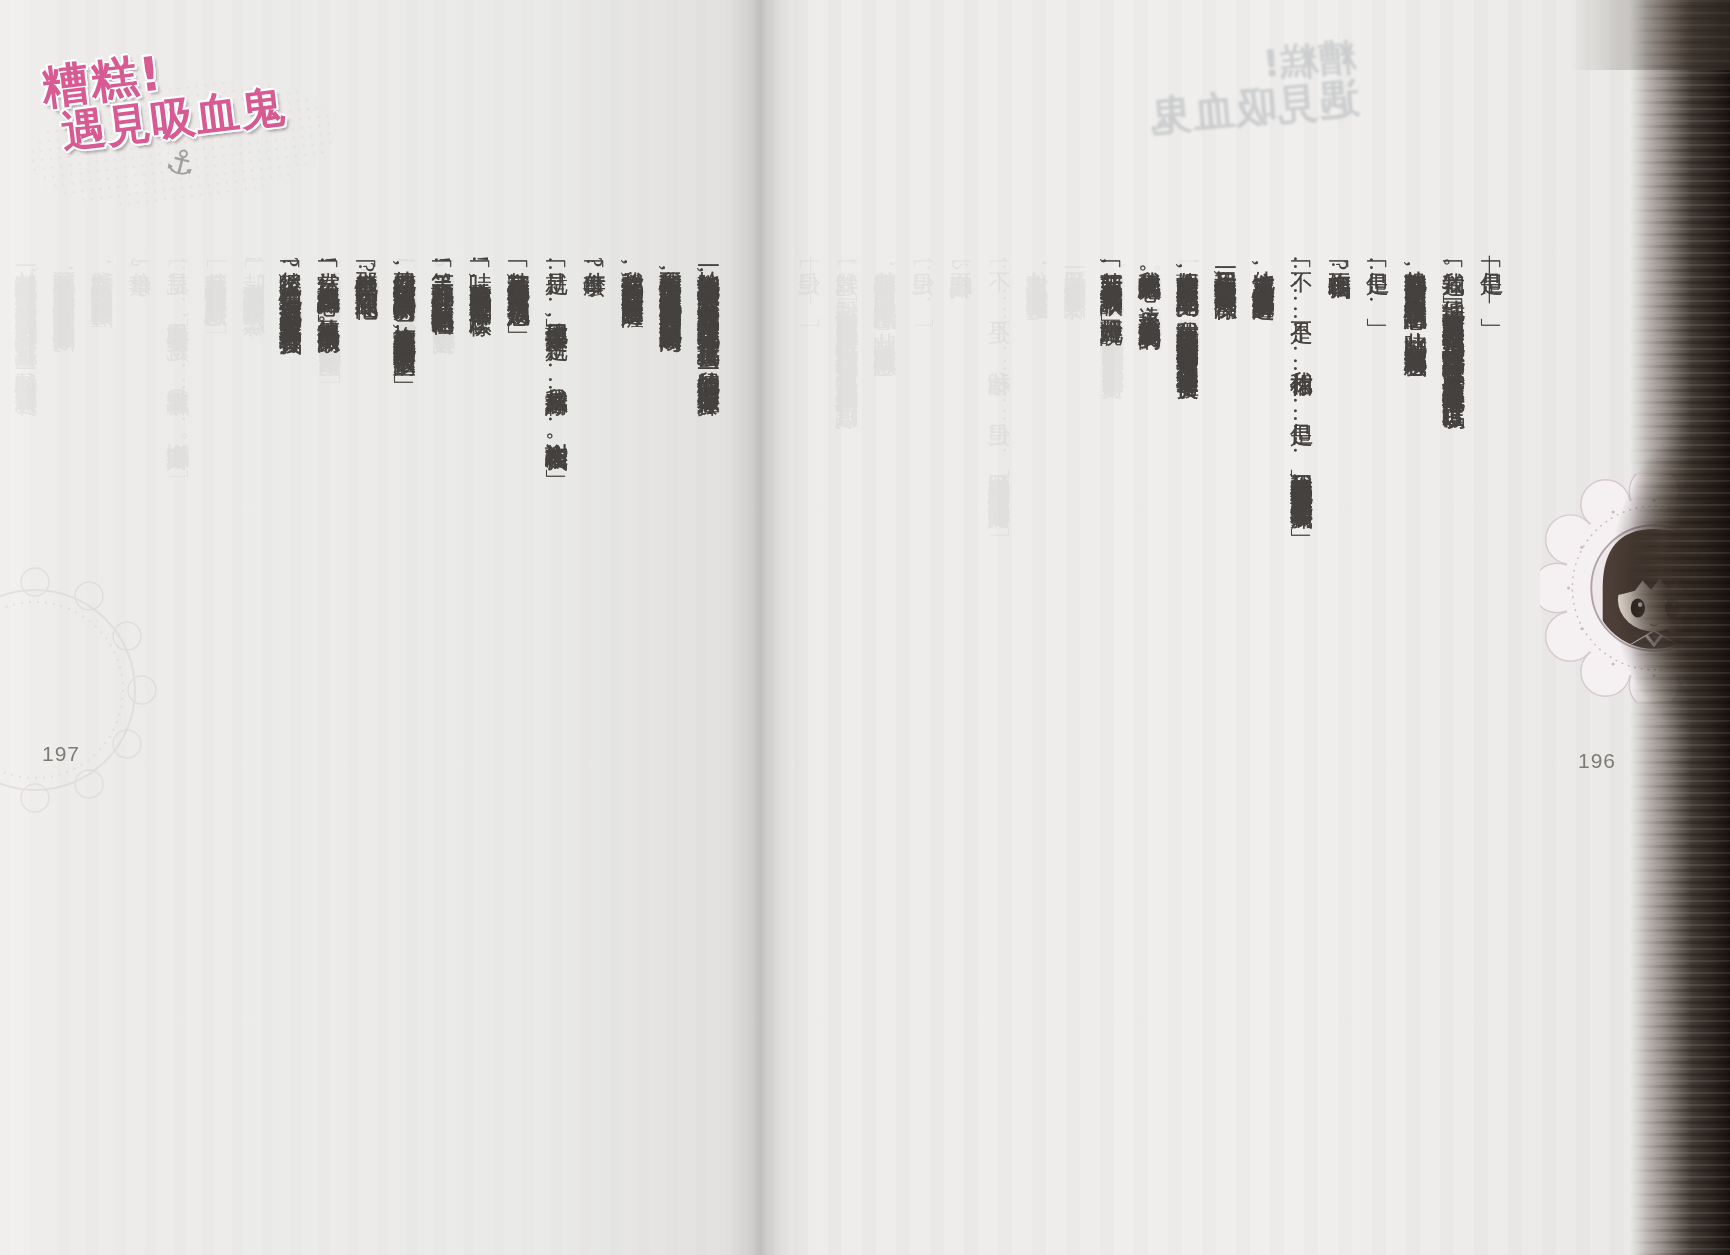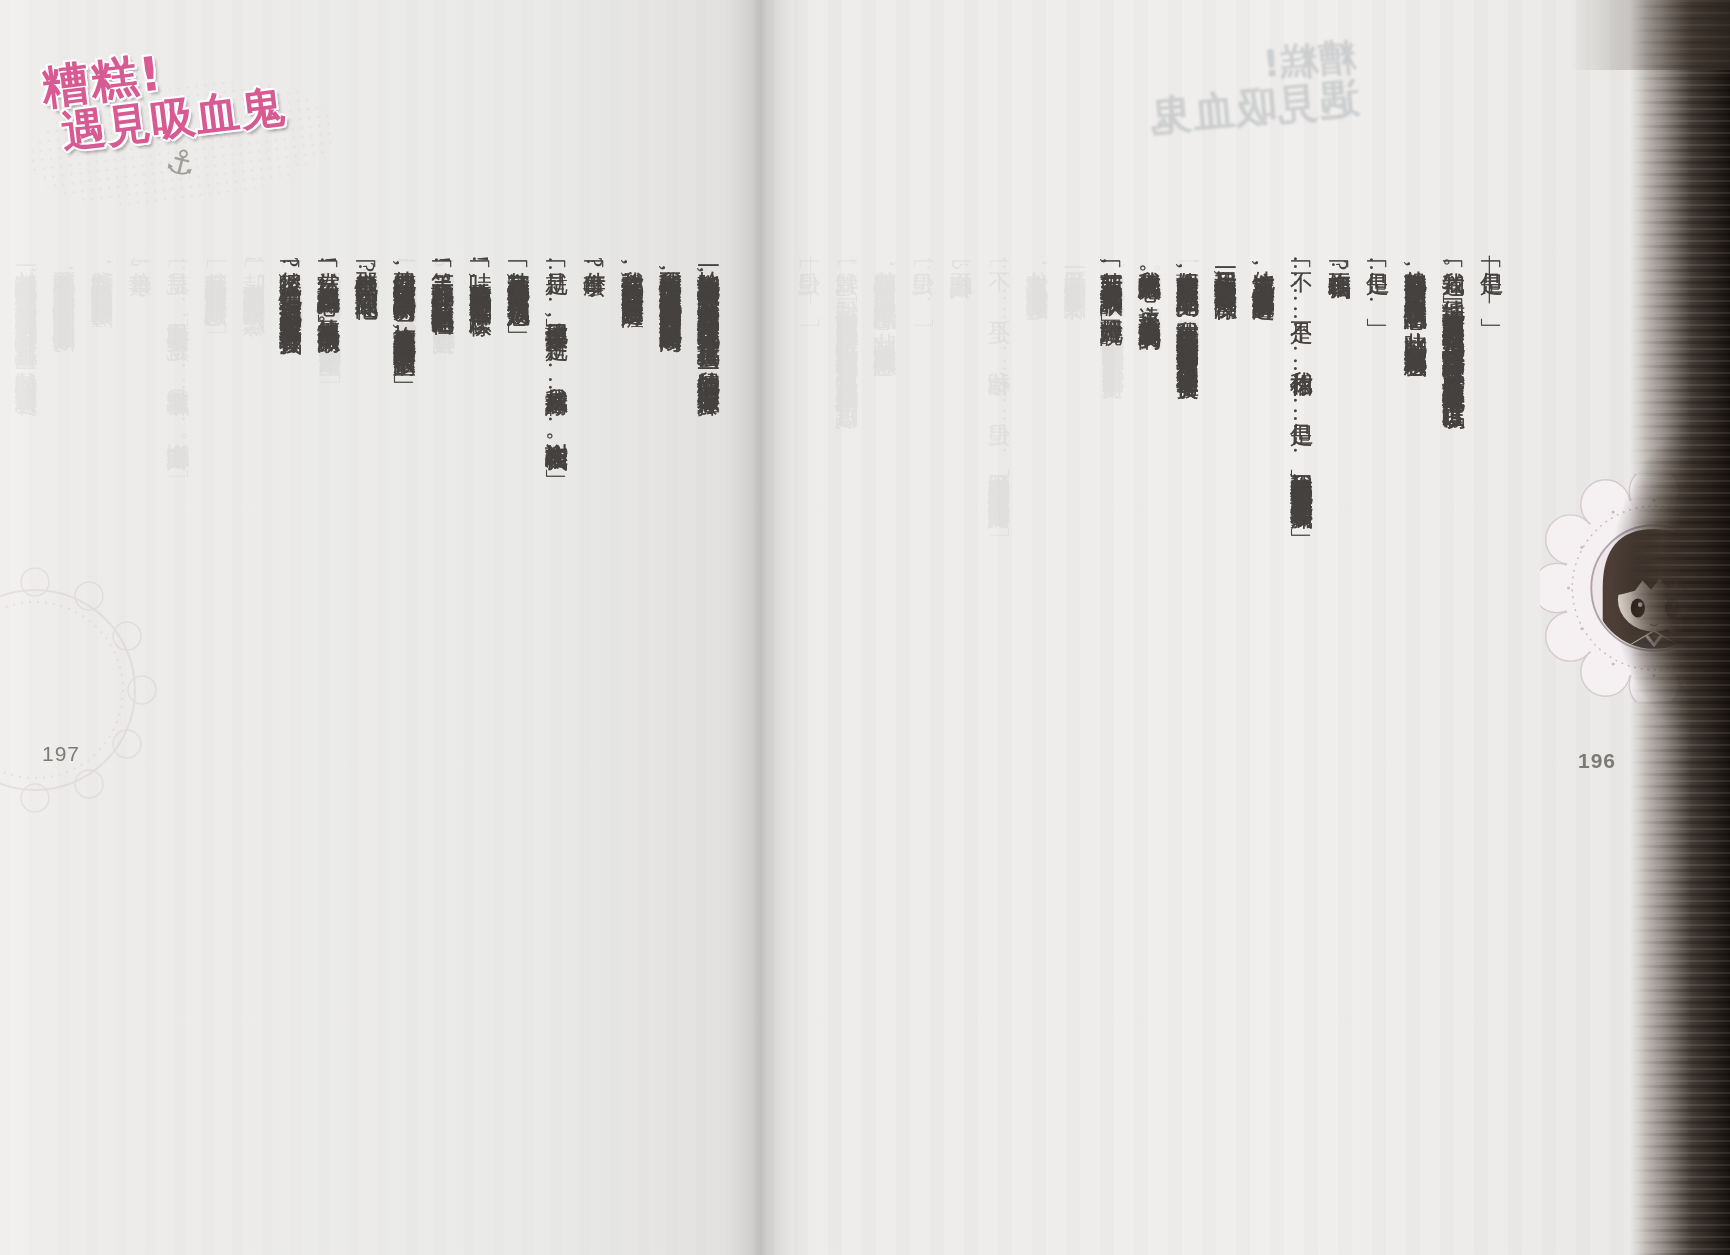--- a/index.html
+++ b/index.html
@@ -28,21 +28,21 @@
     color:#454240;text-shadow:0 0 .4px rgba(60,56,52,.55);
   }
   .vtext p{margin:0;padding:0;text-indent:2em;}
   .vtext-right{right:220px;}
   .vtext-left{right:1003px;}
   .ghost{opacity:.05;filter:blur(.7px);transform:scaleX(-1);color:#222;text-shadow:none;}
   
   .pagenum{position:absolute;font-family:"Liberation Sans",sans-serif;
     font-size:21px;color:#7d7b78;letter-spacing:1px;}
   .pagenum-left{left:42px;top:742px;}
-  .pagenum-right{left:1578px;top:749px;font-weight:bold;}
+  .pagenum-right{left:1578px;top:749px;}
   
   .logo{position:absolute;left:44px;top:48px;transform:rotate(-7deg);
     font-family:"DejaVu Sans",sans-serif;font-weight:bold;color:#d75b92;line-height:1.05;
     text-shadow:-2px 0 #fff,2px 0 #fff,0 -2px #fff,0 2px #fff,2px 2px #fff,-2px -2px #fff,3px 4px 3px rgba(90,80,85,.45);}
   .logo .l1{font-size:47px;letter-spacing:2px;}
   .logo .l2{font-size:44px;letter-spacing:1px;margin-left:14px;}
   .logo-lace{position:absolute;left:28px;top:84px;width:310px;height:120px;border-radius:50%;
     transform:rotate(-7deg);opacity:.5;
     background-image:radial-gradient(#e3d6dd 1.3px,rgba(0,0,0,0) 1.4px);background-size:9px 9px;}
   .anchor{position:absolute;left:166px;top:142px;font-size:34px;color:#8f8d8a;

